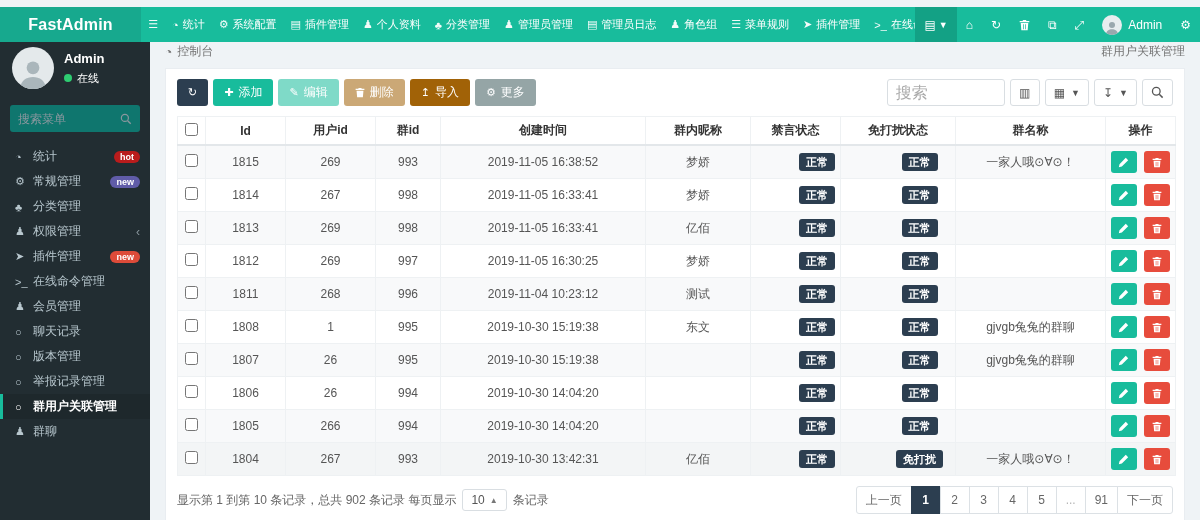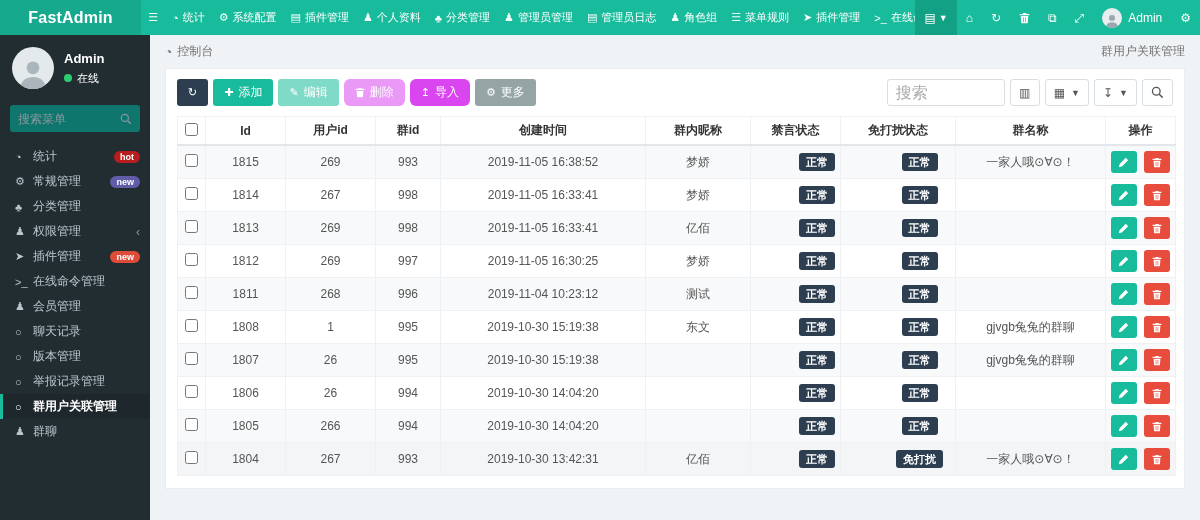--- a/index.html
+++ b/index.html
@@ -1,20 +1,20 @@
 <!DOCTYPE html>
 <html><head>
 <meta charset="utf-8">
 <style>
   * { margin:0; padding:0; box-sizing:border-box; }
   html,body { width:1200px; height:520px; overflow:hidden; }
   body { font-family:"Liberation Sans","DejaVu Sans",sans-serif; background:#eff3f6; font-size:12px; color:#444; }
 
   
-  .navbar { position:absolute; top:0; left:0; width:1200px; height:35px; background:#18bc9c; display:flex; align-items:stretch; color:#fff; z-index:5; }
+  .navbar { position:absolute; top:7px; left:0; width:1200px; height:35px; background:#18bc9c; display:flex; align-items:stretch; color:#fff; z-index:5; }
   .brand { width:150px; background:#17a98e; display:flex; align-items:center; justify-content:center; font-size:16px; font-weight:bold; letter-spacing:.2px; cursor:pointer; }
   .nav-left { display:flex; align-items:stretch; flex:1 1 auto; min-width:0; overflow:hidden; }
   .nav-item { display:flex; align-items:center; gap:4px; padding:0 7px; font-size:11px; white-space:nowrap; cursor:pointer; }
   .ni-icon { font-size:11px; opacity:.95; }
   .nav-right { display:flex; align-items:stretch; margin-left:auto; }
   .nav-icon-btn { display:flex; align-items:center; justify-content:center; padding:0 9px; font-size:12px; cursor:pointer; }
   .nav-seg { background:#13a185; }
   .caret { font-size:9px; margin-left:3px; }
   .nav-user { display:flex; align-items:center; gap:6px; padding:0 9px; cursor:pointer; font-size:12px; }
   .avatar-sm { width:20px; height:20px; border-radius:50%; background:#e8edef; overflow:hidden; display:flex; align-items:flex-end; justify-content:center; }
@@ -43,21 +43,21 @@
   .bc-left { display:flex; align-items:center; gap:5px; }
   .bc-title { margin-left:auto; }
   .panel { margin:0 15px; background:#fff; border:1px solid #e9edf1; padding:10px 11px 12px; }
 
   
   .toolbar { display:flex; align-items:center; gap:5px; margin-bottom:10px; }
   .btn { height:27px; border:none; border-radius:3px; color:#fff; font-size:12px; font-family:inherit; padding:0 11px; display:inline-flex; align-items:center; gap:5px; cursor:pointer; }
   .btn .bi { font-size:11px; }
   .btn-dark { background:#2c3e50; }
   .btn-success { background:#18bc9c; }
-  .btn-danger { background:#d946ef;border-radius:6px; }
+  .btn-danger { background:#a16207; }
   .btn-gray { background:#95a5a6; }
   .btn.disabled { opacity:.55; cursor:default; }
   .tb-right { margin-left:auto; display:flex; align-items:center; gap:5px; }
   .tb-search { width:118px; height:27px; border:1px solid #d9dee2; border-radius:3px; padding:0 8px; font-size:16px; font-family:inherit; color:#555; outline:none; }
   .tb-search::placeholder { color:#aaa; }
   .tool-btn { height:27px; min-width:30px; padding:0 8px; background:#fff; border:1px solid #d9dee2; border-radius:3px; color:#555; font-size:12px; display:inline-flex; align-items:center; justify-content:center; gap:3px; cursor:pointer; }
 
   
   table { width:100%; border-collapse:collapse; table-layout:fixed; font-size:12px; }
   th,td { border:1px solid #eef1f3; padding:5px 4px; text-align:center; height:24px; overflow:hidden; white-space:nowrap; text-overflow:ellipsis; }
@@ -567,14 +567,33 @@
       <button class="act act-del">
         <svg width="10" height="11" viewBox="0 0 16 16" fill="#fff">
                   <path d="M5.5 2V.8h5V2H15v2H1V2h4.5zM2.5 5h11l-.9 10.5H3.4L2.5 5zm3.5 2v7h1V7H6zm3 0v7h1V7H9z"></path>
                 </svg>
       </button>
     </td>
   </tr>
         </tbody>
     </table>
 
+    <div class="table-footer">
+      <span>显示第 1 到第 10 条记录，总共 902 条记录 每页显示</span>
+      <span class="pg-size">
+        <span>10</span>
+        <span class="caret-up">▲</span>
+      </span>
+      <span>条记录</span>
+      <div class="pagination">
+          <a class="page">上一页</a>
+          <a class="page active">1</a>
+          <a class="page">2</a>
+          <a class="page">3</a>
+          <a class="page">4</a>
+          <a class="page">5</a>
+          <a class="page disabled">...</a>
+          <a class="page">91</a>
+          <a class="page">下一页</a>
+        </div>
+    </div>
   </div>
 </div>
 
 </body></html>

